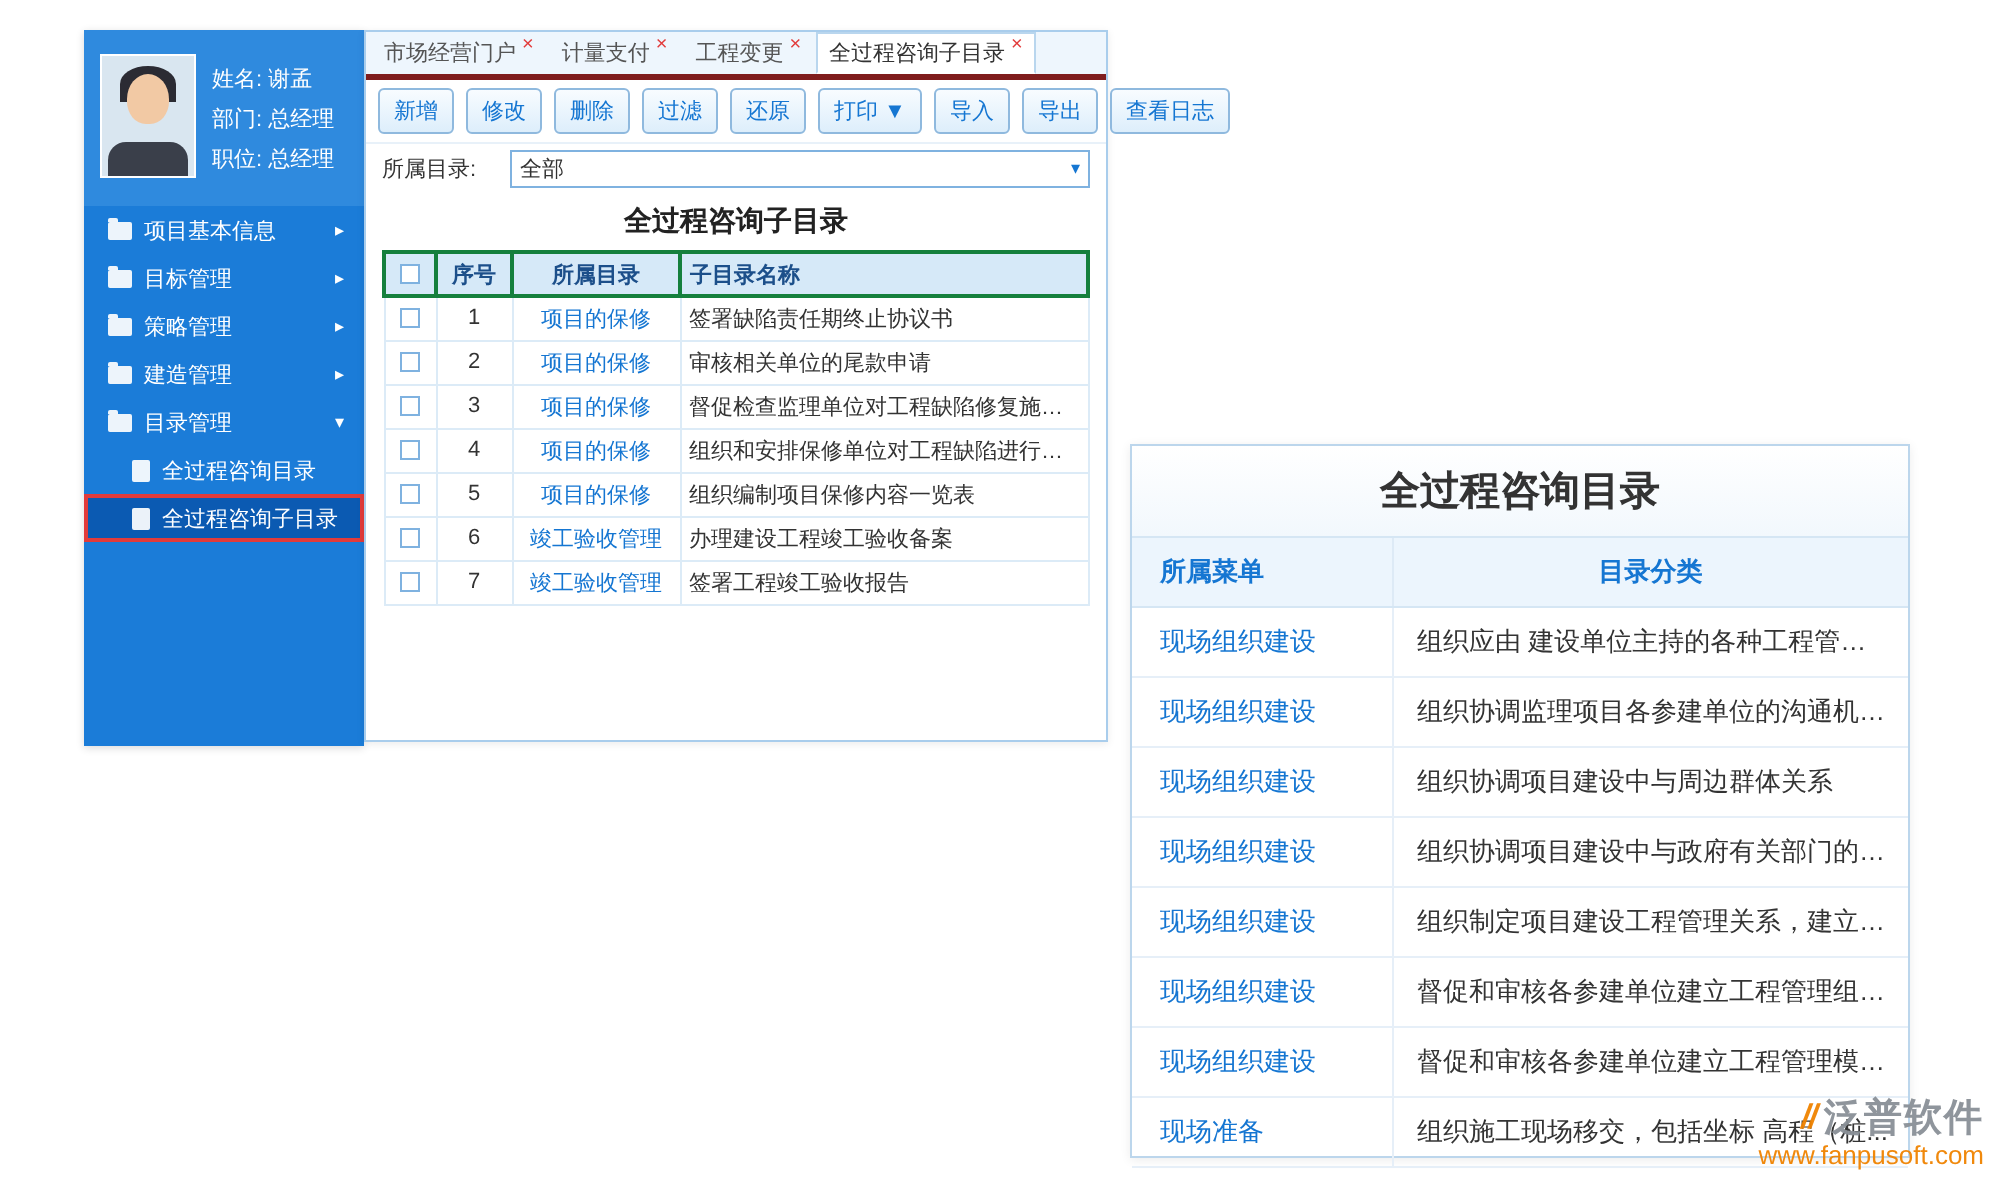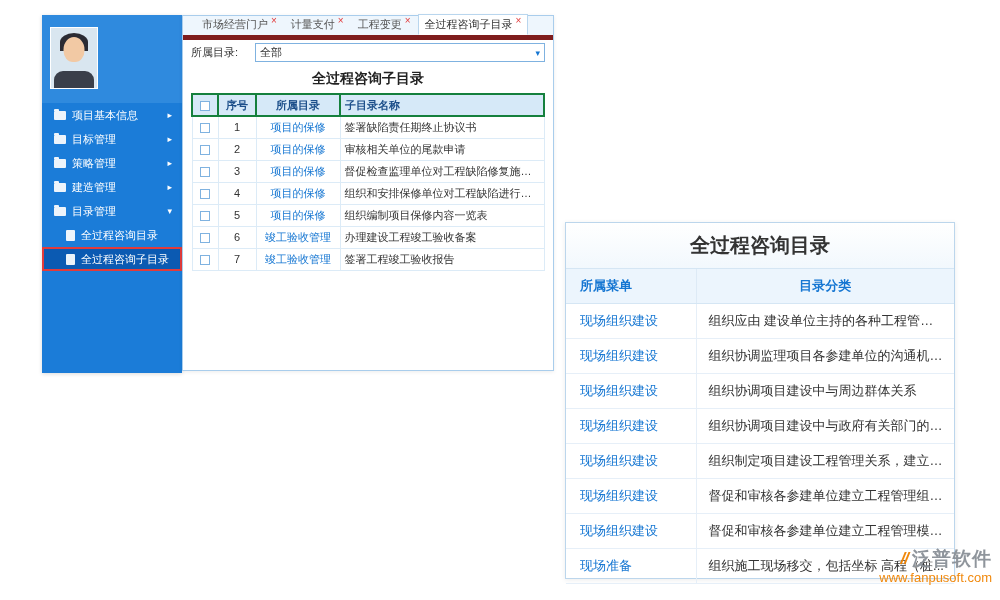--- a/index.html
+++ b/index.html
@@ -23,21 +23,21 @@
   .folder-icon{width:12px;height:9px;background:#fff;border-radius:1px;position:relative;margin-right:6px;flex:0 0 12px;opacity:.92;}
   .folder-icon::before{content:"";position:absolute;top:-2px;left:0;width:5px;height:2px;background:#fff;border-radius:1px 1px 0 0;}
   .side-label{white-space:nowrap;}
   .chev{margin-left:auto;font-size:9px;line-height:1;}
   .side-sub{height:24px;display:flex;align-items:center;padding:0 8px 0 24px;font-size:11px;cursor:pointer;}
   .file-icon{width:9px;height:11px;background:#fff;margin-right:6px;flex:0 0 9px;border-radius:1px;opacity:.92;}
   .side-sub.selected{background:#0b5ab2;border:2px solid #e23b3b;padding-left:22px;}
 
   
   .main{position:absolute;left:182px;top:15px;width:372px;height:356px;border:1px solid #a9cdec;background:#fff;box-shadow:0 1px 4px rgba(0,0,0,.08);}
-  .tabbar{height:24px;background:#eef6fd;border-bottom:5px solid #7f1d1d;display:flex;align-items:flex-end;padding-left:12px;}
+  .tabbar{height:24px;background:#eef6fd;border-bottom:3px solid #7f1d1d;display:flex;align-items:flex-end;padding-left:2px;}
   .tab{height:21px;display:flex;align-items:center;padding:0 6px;font-size:11px;color:#555;border:1px solid transparent;cursor:pointer;white-space:nowrap;}
   .tab .x{color:#e23b3b;font-size:10px;margin-left:3px;position:relative;top:-4px;cursor:pointer;}
   .tab.active{background:#fff;border:1px solid #b9d6ee;border-bottom-color:#fff;color:#333;}
   .toolbar{display:flex;align-items:center;padding:4px 6px;gap:6px;border-bottom:1px solid #e8f1f9;flex-wrap:nowrap;}
   .tbtn{font-size:11px;color:#1576d2;background:linear-gradient(#f8fcff,#ddeefb);border:1px solid #8fb9de;border-radius:3px;padding:3px 7px;cursor:pointer;white-space:nowrap;font-family:inherit;}
   .form-row{display:flex;align-items:center;padding:3px 8px 2px;}
   .form-label{font-size:11px;color:#333;width:64px;flex:0 0 64px;}
   .form-input{flex:1;height:19px;border:1px solid #7fb2e0;font-size:11px;padding:0 4px;color:#333;font-family:inherit;}
   .form-select{flex:1;height:19px;border:1px solid #7fb2e0;font-size:11px;padding:0 4px;display:flex;align-items:center;background:#fff;cursor:pointer;}
   .form-select .caret{margin-left:auto;color:#1576d2;font-size:9px;}
@@ -74,20 +74,25 @@
 </head>
 <body>
 
 <div class="sidebar">
   <div class="profile">
     <div class="avatar">
       <span class="hair"></span>
       <span class="head"></span>
       <span class="body"></span>
     </div>
+    <div class="profile-info">
+      <div>姓名: 谢孟</div>
+      <div>部门: 总经理</div>
+      <div>职位: 总经理</div>
+    </div>
   </div>
   <div>
       <div class="side-item">
         <span class="folder-icon"></span>
         <span class="side-label">项目基本信息</span>
         <span class="chev">▸</span>
       </div>
       <div class="side-item">
         <span class="folder-icon"></span>
         <span class="side-label">目标管理</span>
@@ -132,20 +137,31 @@
       <div class="tab">
         <span>工程变更</span>
         <span class="x">×</span>
       </div>
       <div class="tab active">
         <span>全过程咨询子目录</span>
         <span class="x">×</span>
       </div>
     </div>
 
+  <div class="toolbar">
+      <button class="tbtn">新增</button>
+      <button class="tbtn">修改</button>
+      <button class="tbtn">删除</button>
+      <button class="tbtn">过滤</button>
+      <button class="tbtn">还原</button>
+      <button class="tbtn">打印 ▼</button>
+      <button class="tbtn">导入</button>
+      <button class="tbtn">导出</button>
+      <button class="tbtn">查看日志</button>
+    </div>
 
 
   <div class="form-row">
     <span class="form-label">所属目录:</span>
     <div class="form-select">
       <span>全部</span>
       <span class="caret">▾</span>
     </div>
   </div>
 

